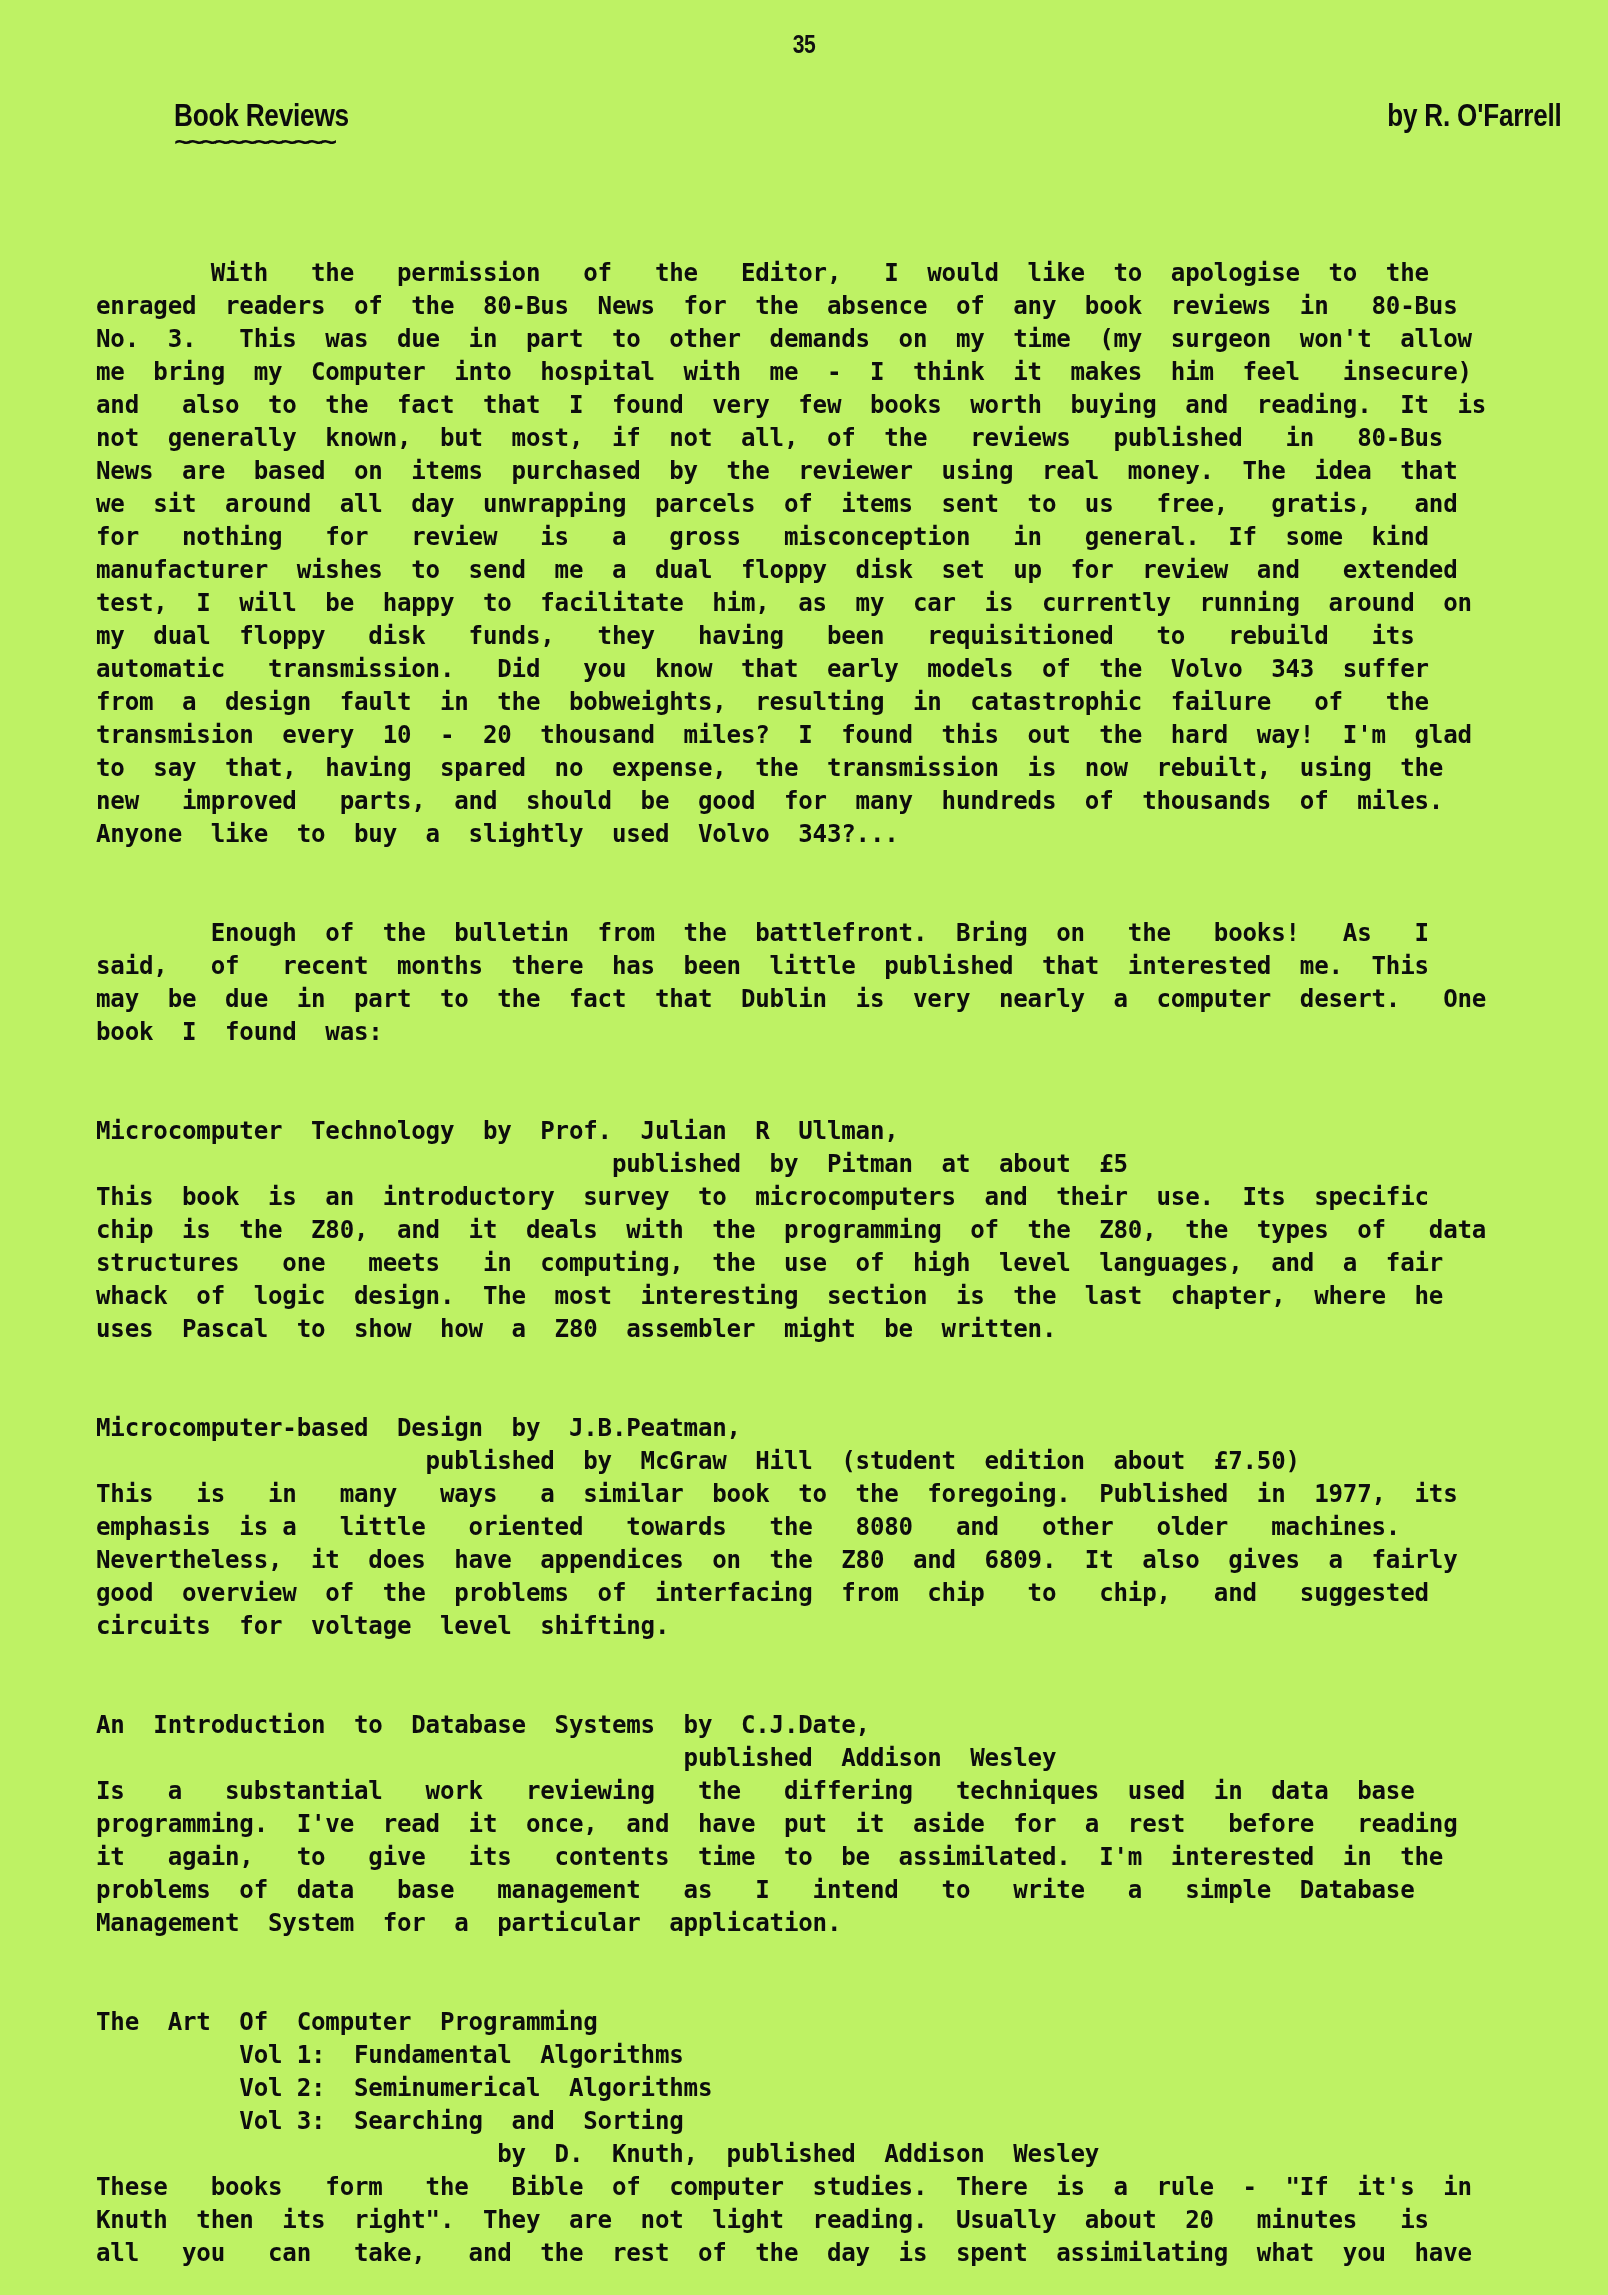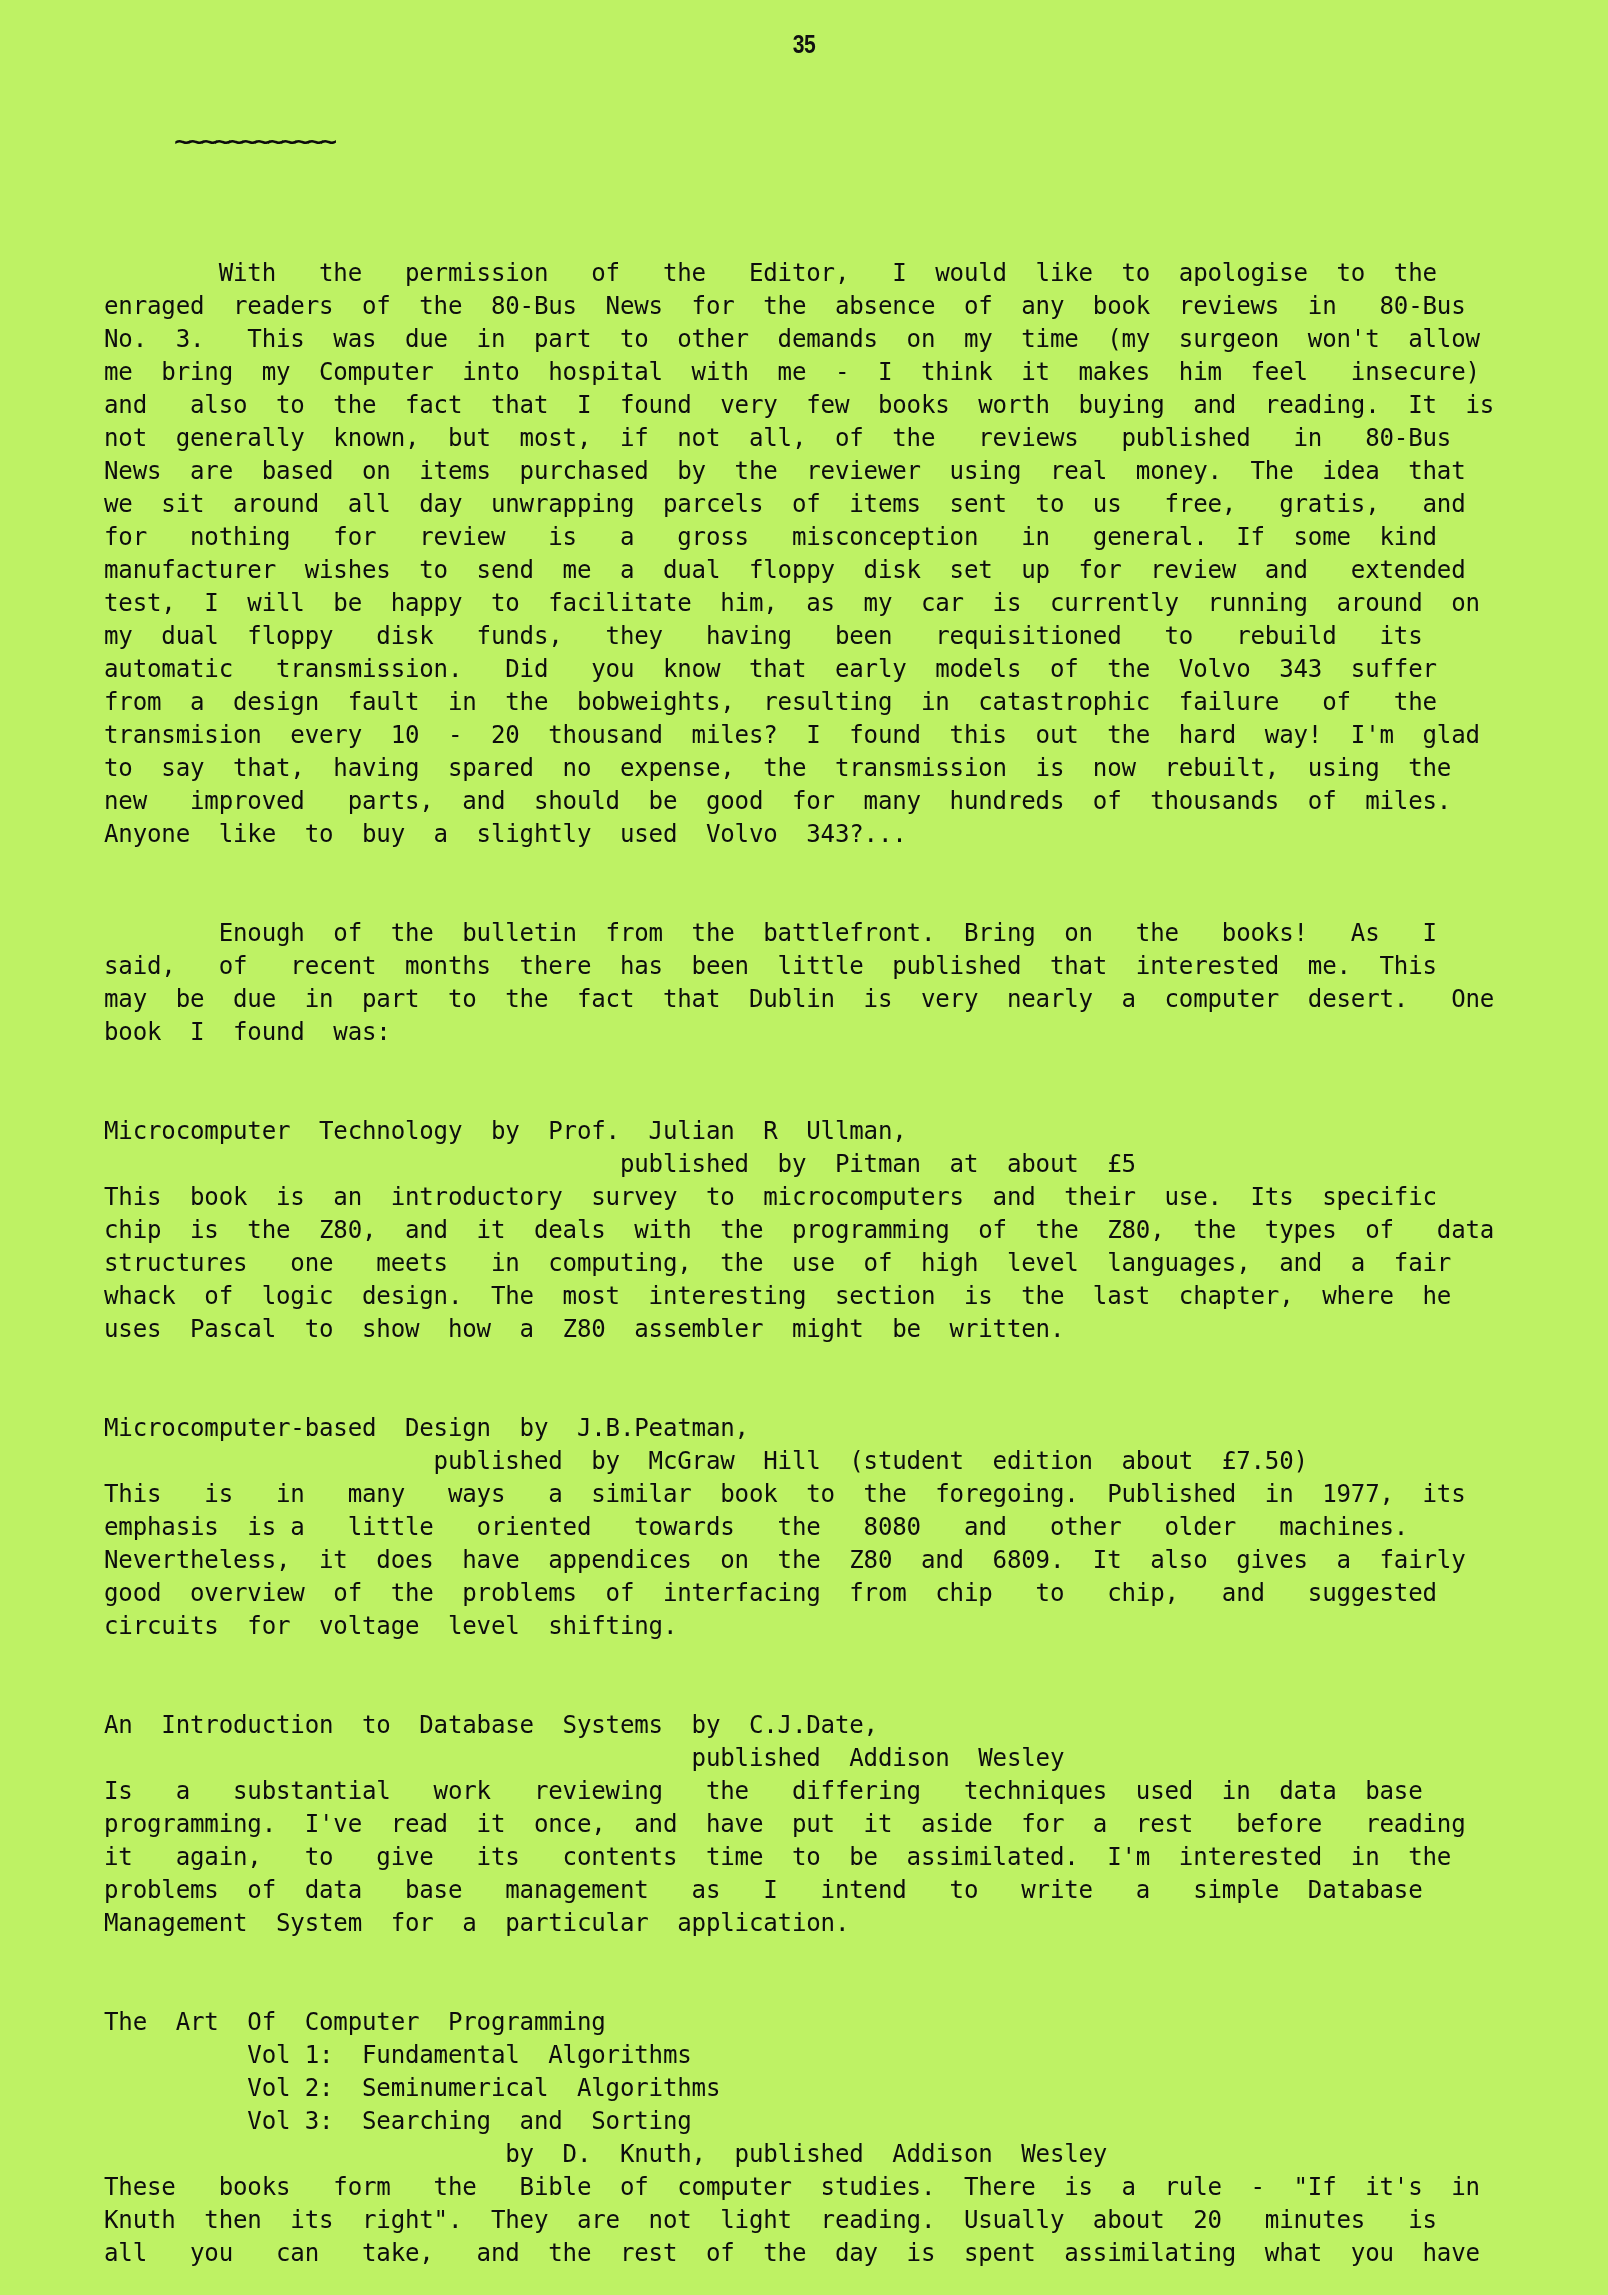--- a/index.html
+++ b/index.html
@@ -74,23 +74,24 @@
     color: #0c0c0c;
     letter-spacing: -4.2px;
     transform: scaleY(0.8);
     transform-origin: left top;
     white-space: nowrap;
   }
 
   
   .body-block {
     position: absolute;
-    left: 104px;
+    left: 96px;
     top: 256px;
     width: 1440px;
+    font-weight: bold;
   }
   .tl {
     display: block;
     font-family: "DejaVu Sans Mono", "Liberation Mono", monospace;
     font-size: 25px;
     line-height: 33px;
     color: #0d0d0d;
     white-space: pre;
     letter-spacing: -0.2px;
     transform: scaleX(0.965);
@@ -100,20 +101,24 @@
     color: transparent;
   }
 </style>
 </head>
 <body>
 
 <div class="page">
 
   <div class="page-number">35</div>
 
+  <div class="header-row">
+    <div class="section-title">Book Reviews</div>
+    <div class="byline">by R. O'Farrell</div>
+  </div>
 
   <div class="squiggle">~~~~~~~~~~~~</div>
 
   <div class="body-block">
       <span class="tl">        With   the   permission   of   the   Editor,   I  would  like  to  apologise  to  the</span>
       <span class="tl">enraged  readers  of  the  80-Bus  News  for  the  absence  of  any  book  reviews  in   80-Bus</span>
       <span class="tl">No.  3.   This  was  due  in  part  to  other  demands  on  my  time  (my  surgeon  won't  allow</span>
       <span class="tl">me  bring  my  Computer  into  hospital  with  me  -  I  think  it  makes  him  feel   insecure)</span>
       <span class="tl">and   also  to  the  fact  that  I  found  very  few  books  worth  buying  and  reading.  It  is</span>
       <span class="tl">not  generally  known,  but  most,  if  not  all,  of  the   reviews   published   in   80-Bus</span>

